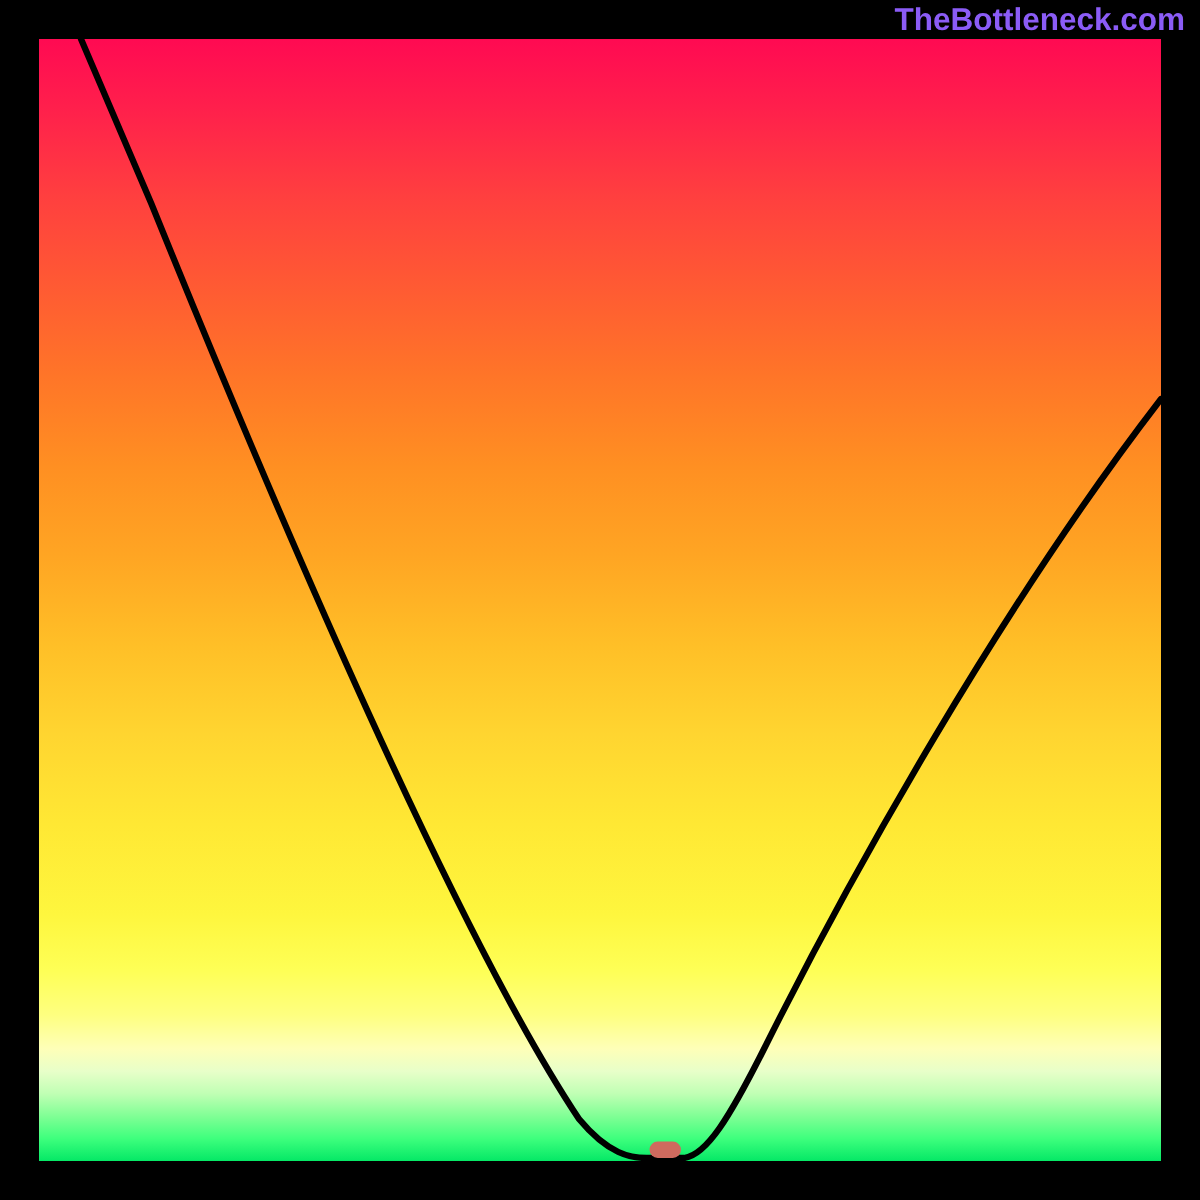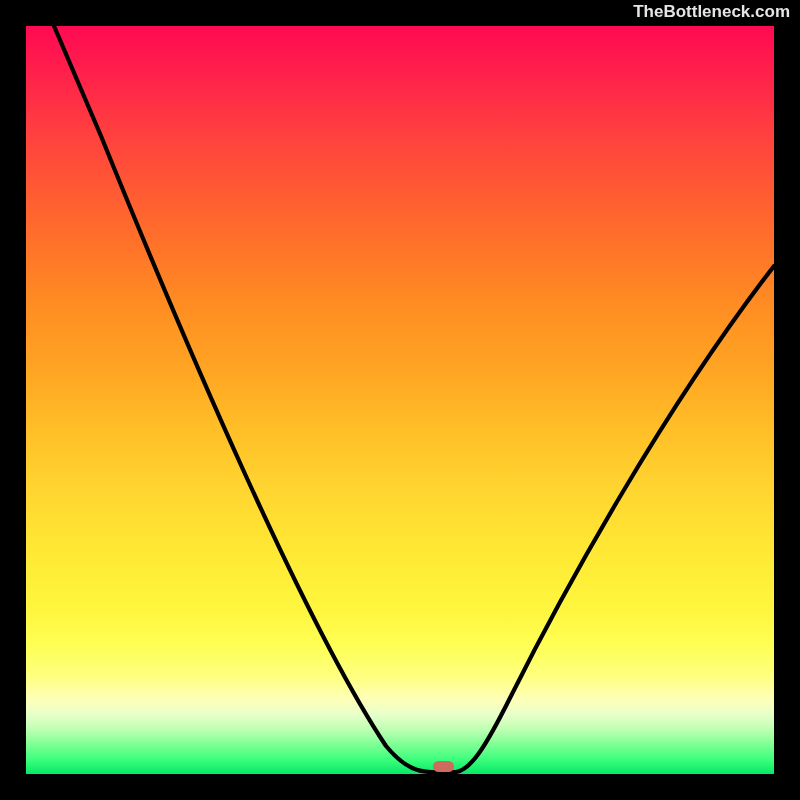--- a/index.html
+++ b/index.html
@@ -59,23 +59,23 @@
     width: 21px;
     height: 11px;
     background: #cf6a5e;
     border-radius: 6px;
   }
   .watermark {
     position: absolute;
     top: 2px;
     right: 10px;
     font-family: Arial, Helvetica, sans-serif;
-    font-size: 17px;
+    font-size: 21px;
     font-weight: 600;
-    color: #e5e5e5;
+    color: #8b5cf6;
     letter-spacing: 0px;
     user-select: none;
   }
   svg.curve {
     position: absolute;
     top: 0;
     left: 0;
   }
 </style>
 </head>

